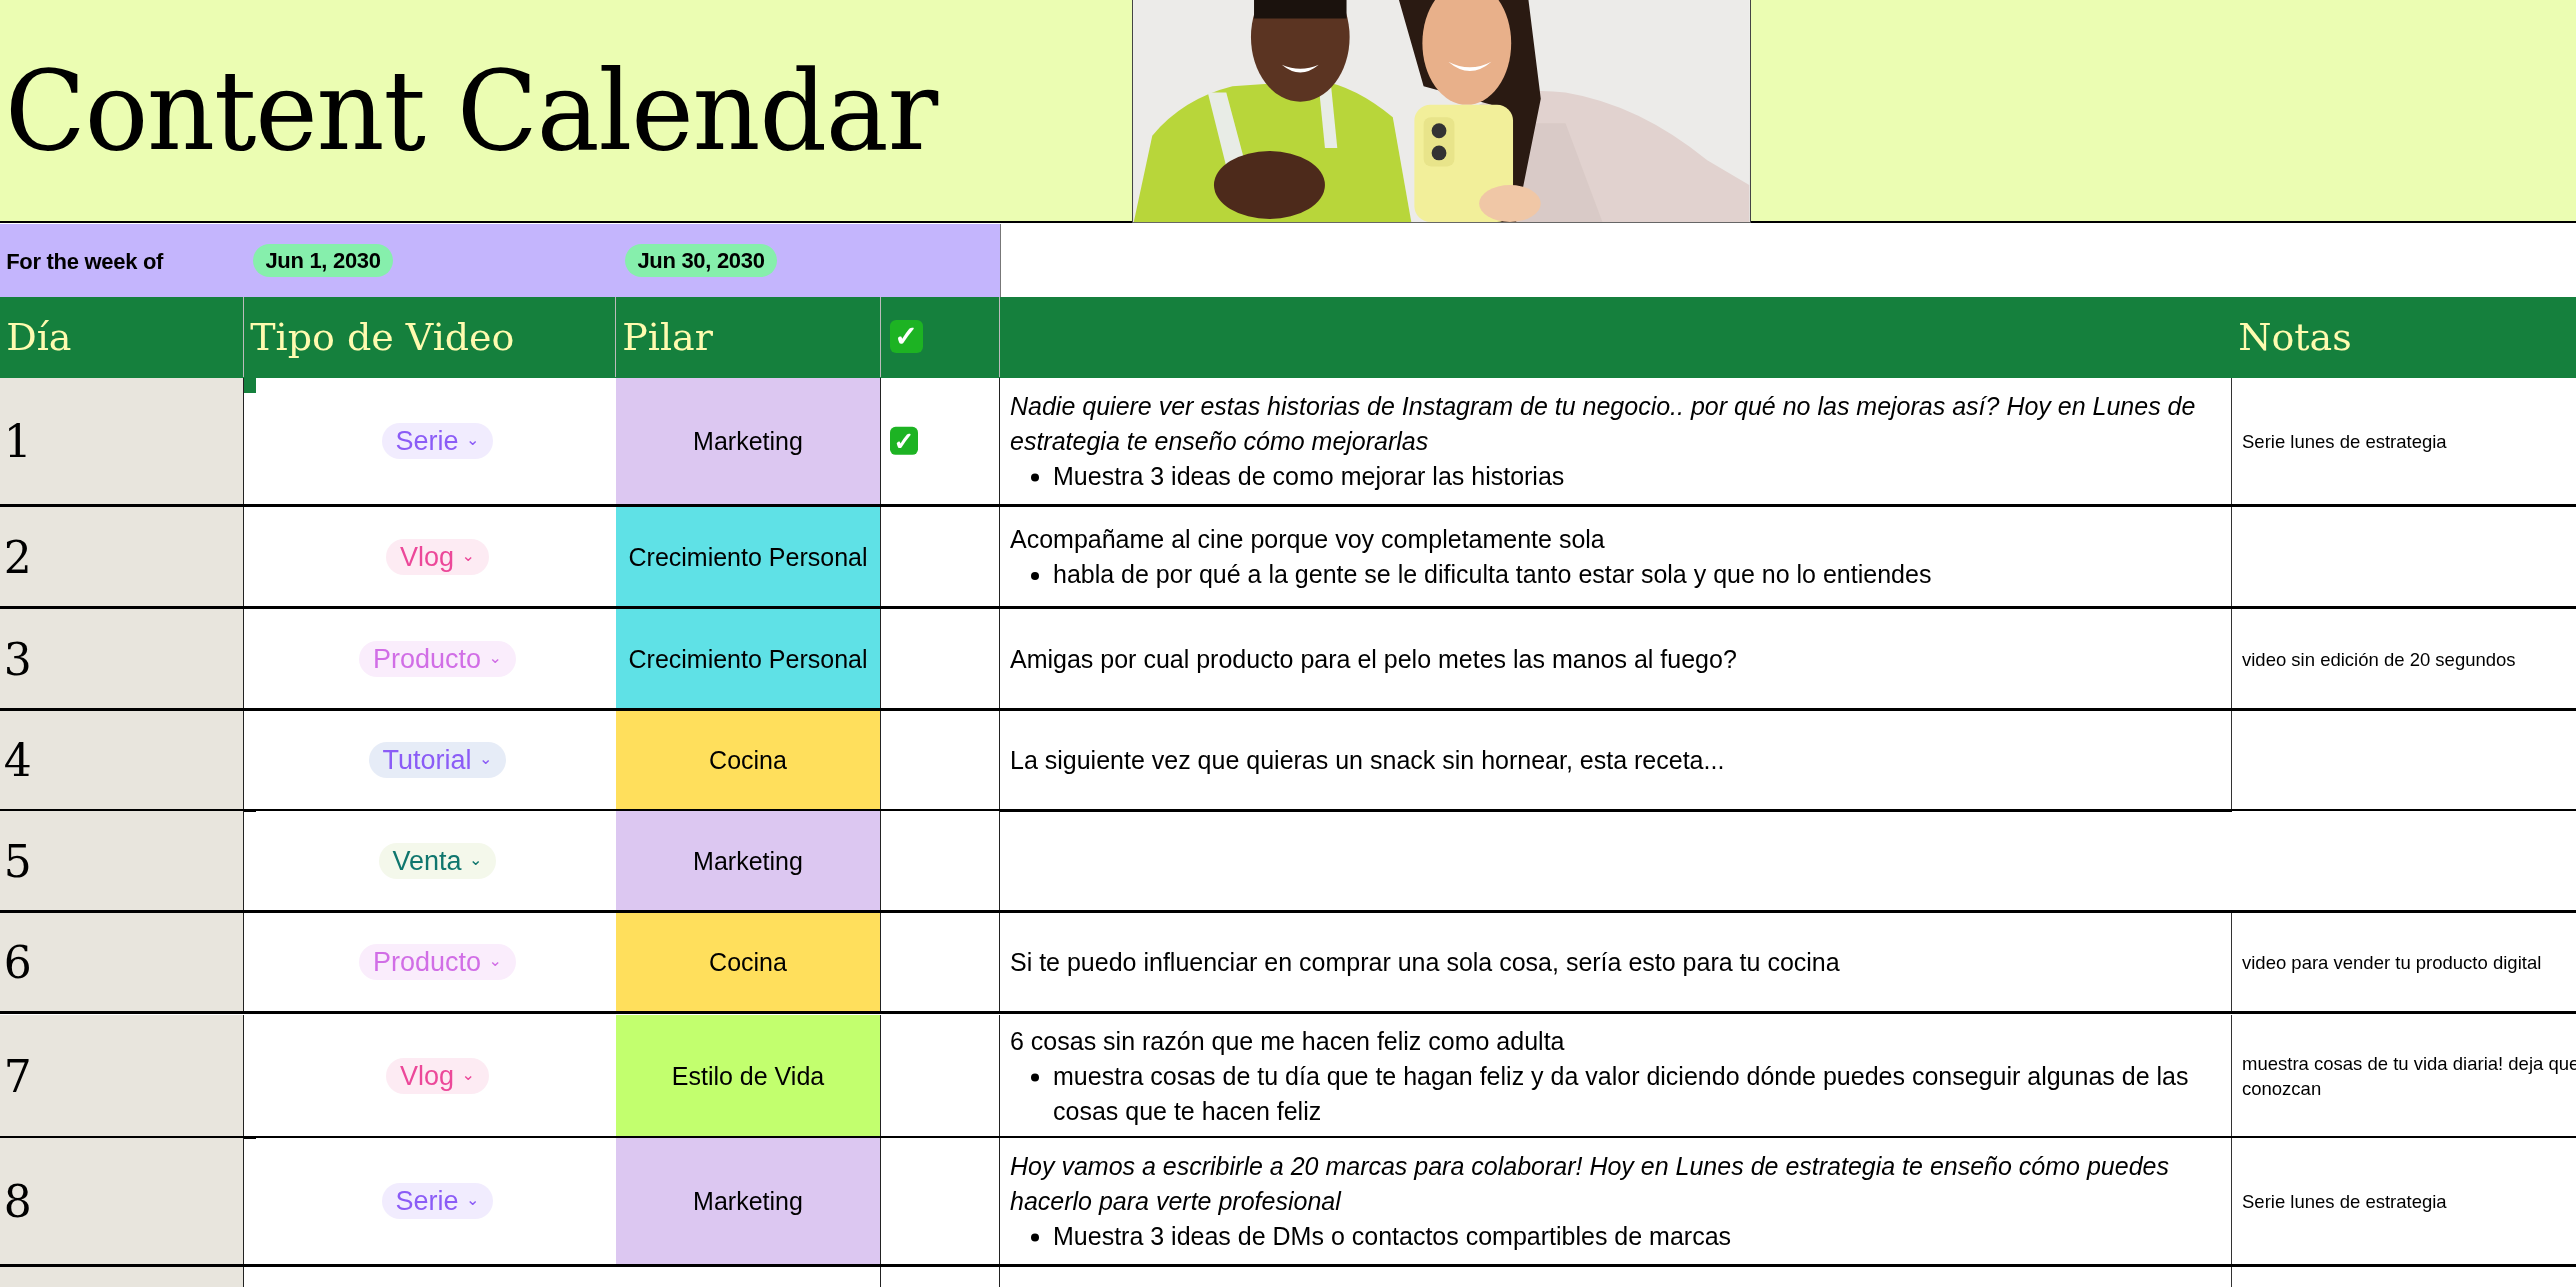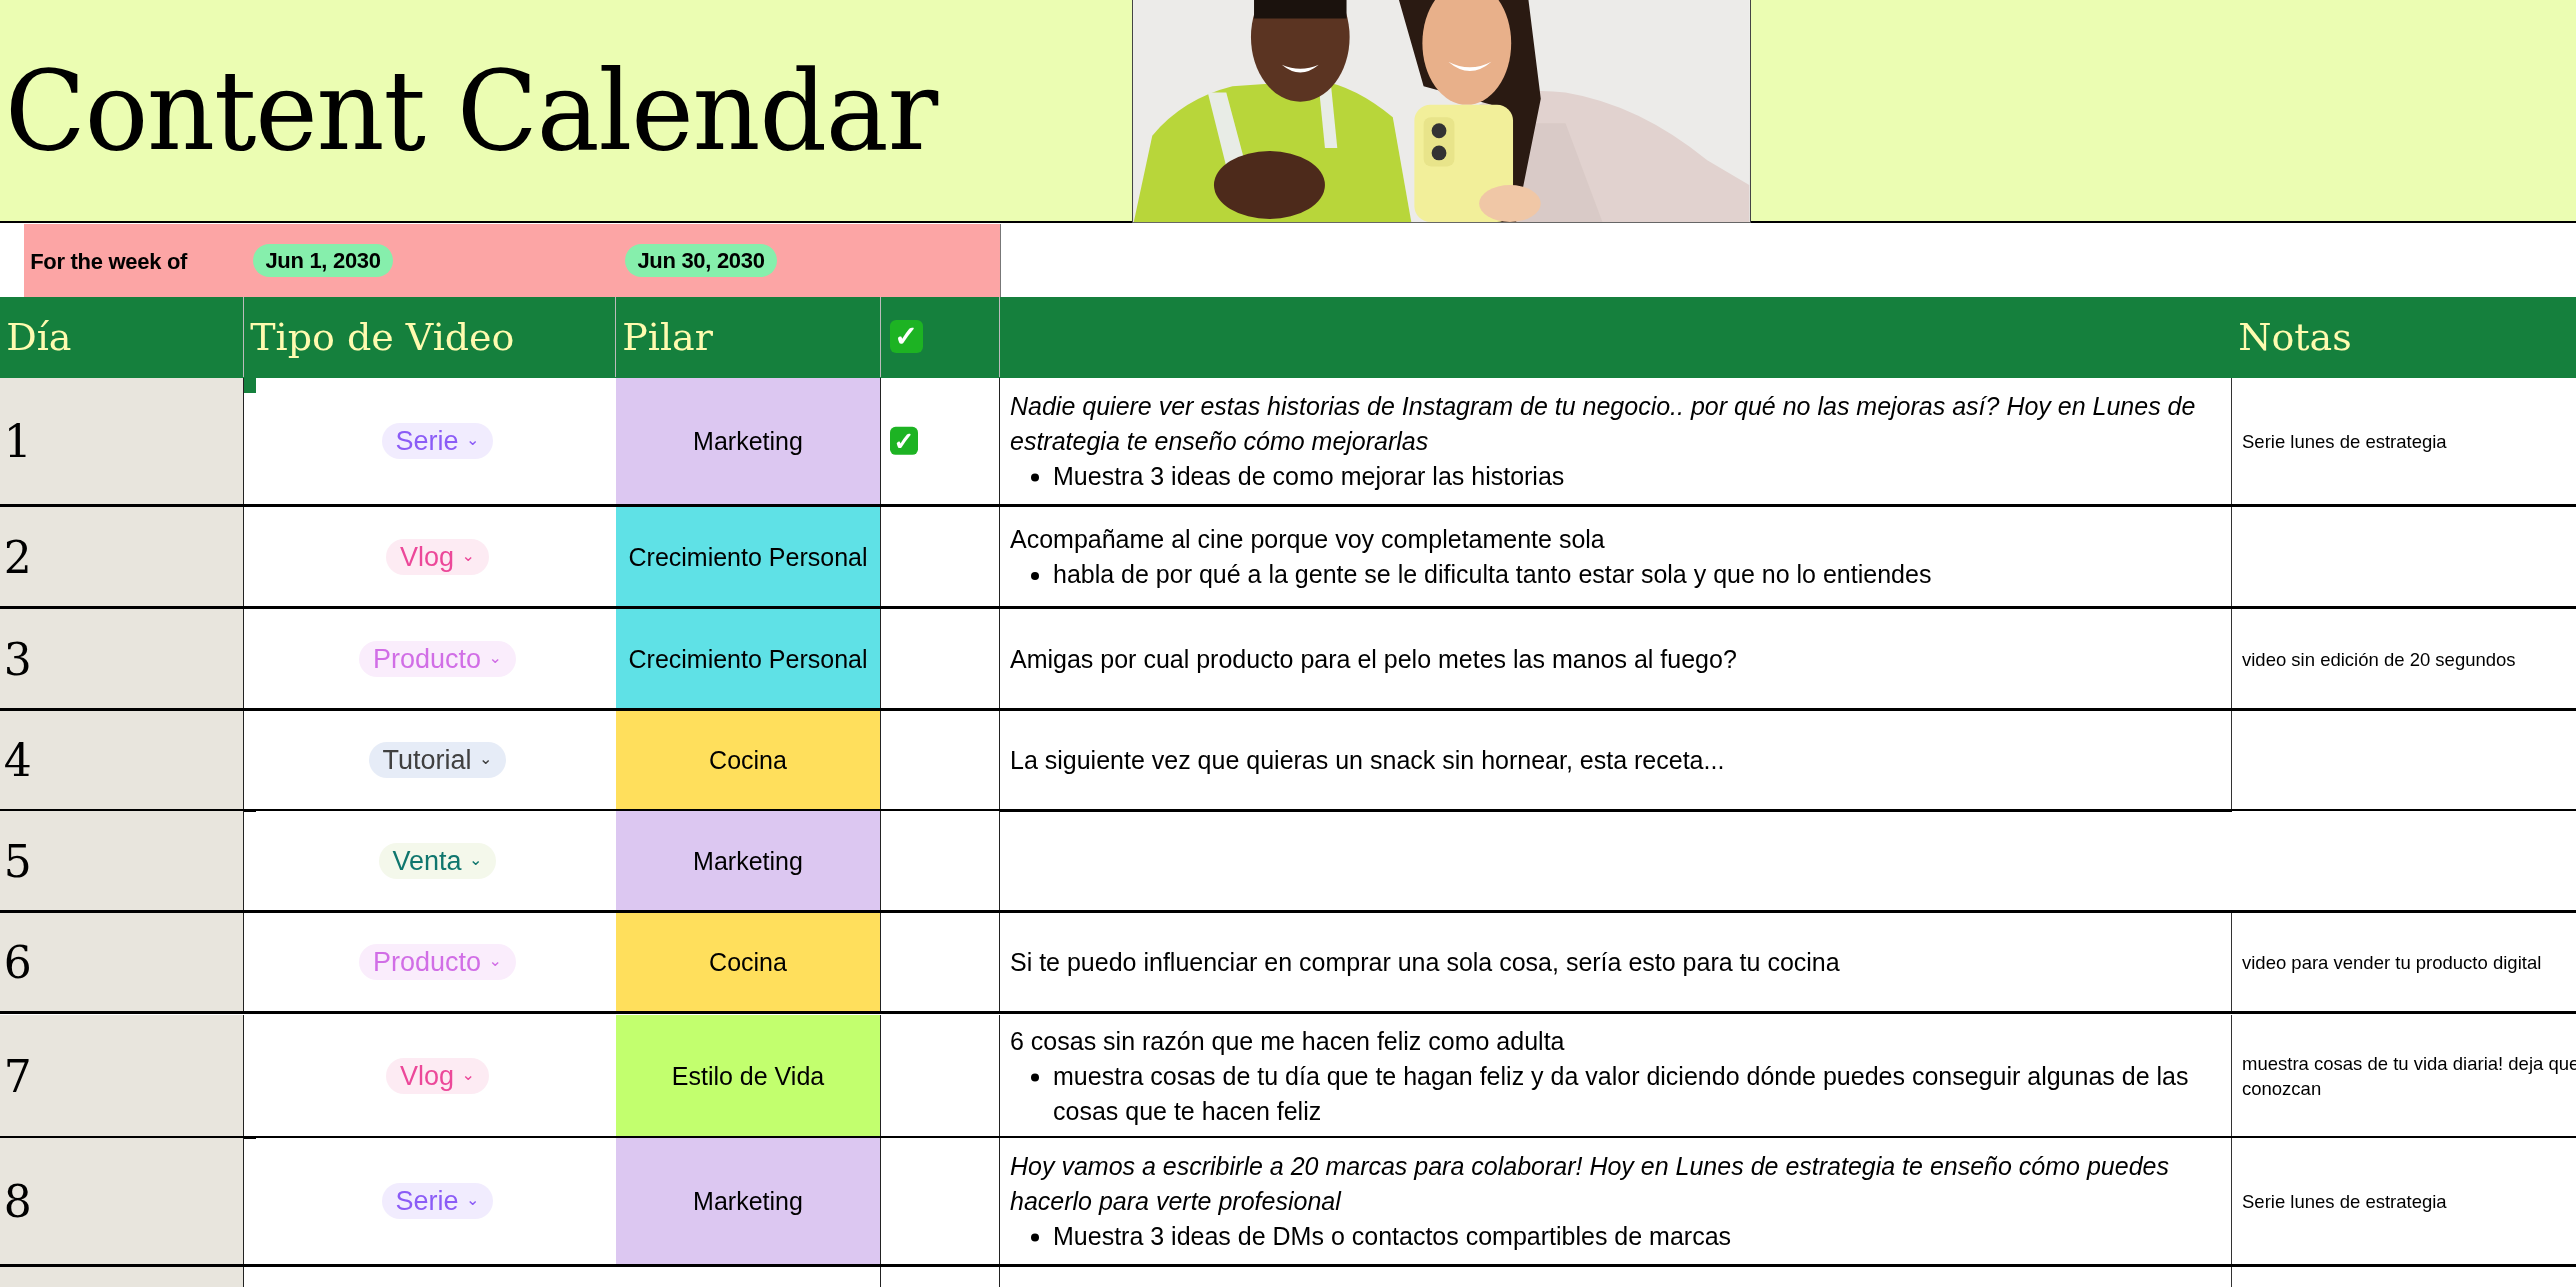--- a/index.html
+++ b/index.html
@@ -17,21 +17,21 @@
     font-size:110px; line-height:136px; letter-spacing:-1.2px;
     transform:scaleX(0.96); transform-origin:left center;
   }
   .photo {
     position:absolute; left:1132px; top:0; width:617px; height:222px;
     border-left:1.2px solid #444; border-right:1.2px solid #444; border-bottom:1.9px solid #666;
     overflow:hidden;
     background:linear-gradient(180deg,#f0f0ee 0%,#e9e9e7 60%,#e3e3e1 100%);
   }
   .week-row {
-    position:absolute; left:0; top:224px; width:1000px; height:73px; background:#fca5a5;margin-left:24px;
+    position:absolute; left:0; top:224px; width:1000px; height:73px; background:#c4b5fd;
   }
   .week-row-right {
     position:absolute; left:1000px; top:224px; width:1576px; height:73px; background:#fff;
     border-left:1.2px solid #777;
   }
   .week-label {
     position:absolute; left:6.2px; top:25px; font-size:22px; font-weight:bold; letter-spacing:-0.3px;
   }
   .date-pill {
     position:absolute; top:8px; height:33px; padding:0 12.4px; line-height:33px;
@@ -228,21 +228,21 @@
     <div class="cell c-notas">
       <div class="notas-text">video sin edición de 20 segundos</div>
     </div>
   </div>
     <div class="row" style="top: 711px; height: 101px;">
     <div class="cell c-dia">
       <span class="dia-num">4</span>
     </div>
     <div class="cell c-tipo">
       <div class="pill-wrap">
-        <span class="pill" style="color: #404040; background: rgb(230, 236, 247);">
+        <span class="pill" style="color: #8b5cf6; background: rgb(230, 236, 247);">
           <span>Tutorial</span><span class="chev">⌄</span>
         </span>
       </div>
     </div>
     <div class="cell c-pilar" style="background: rgb(255, 223, 92);">
       <span class="pilar-text">Cocina</span>
     </div>
     <div class="cell c-check"></div>
     <div class="cell c-video">
       <div class="video-content">

